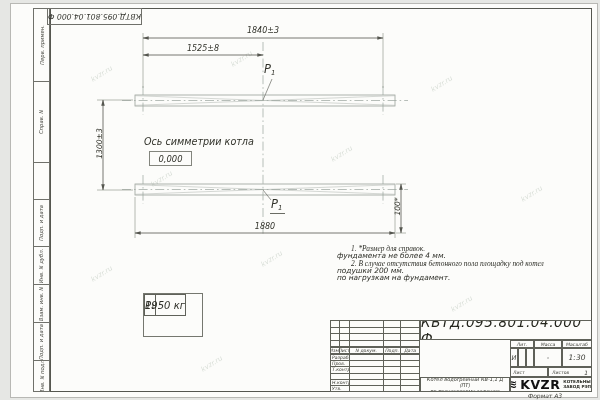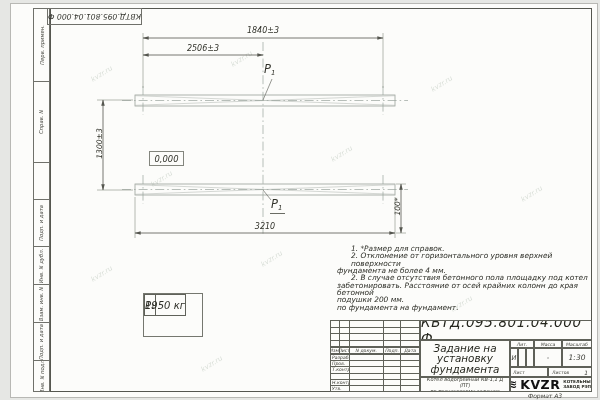--- a/index.html
+++ b/index.html
@@ -21,30 +21,30 @@
             color:#45463f;}
   .topstamp{position:absolute;left:47px;top:8px;width:95px;height:17px;box-sizing:border-box;
             border:0.8px solid #6f706a;display:flex;align-items:center;justify-content:center;}
   .topstamp span{transform:rotate(180deg);font-size:7.6px;font-style:italic;color:#33342e;
                  white-space:nowrap;}
   svg.lines{position:absolute;left:0;top:0;}
   .t{position:absolute;font-style:italic;color:#303129;white-space:nowrap;}
   .tc{text-align:center;}
   .vrot{transform:rotate(-90deg);}
   .sub{font-size:60%;vertical-align:-2px;}
-  .elevbox{position:absolute;left:149px;top:151px;width:35px;height:15px;box-sizing:border-box;
+  .elevbox{position:absolute;left:149px;top:151px;width:43px;height:15px;box-sizing:border-box;
            border:0.8px solid #83857d;display:flex;align-items:center;justify-content:center;}
   .loadtbl{position:absolute;left:143px;top:293px;width:60px;height:44px;box-sizing:border-box;
            border:1px solid #75776f;}
   .loadtbl .cell{height:22px;box-sizing:border-box;display:flex;align-items:center;
                  justify-content:center;font-style:italic;font-size:10px;color:#2e2f28;}
   .loadtbl .cell:first-child{border-bottom:1px solid #75776f;}
   .notes{position:absolute;left:337px;top:245px;width:258px;}
   .note{font-size:7.4px;line-height:7.35px;font-style:italic;color:#2d2e27;}
-  .ind{padding-left:14px;}
+  .ind{padding-left:14px;font-family:Liberation Serif, serif;}
   
   .cell{box-sizing:border-box;border:0.7px solid #5f6159;position:absolute;overflow:hidden;}
   .grid{position:absolute;display:flex;flex-direction:column;box-sizing:border-box;}
   .grid .row{flex:1;display:flex;border-bottom:0.7px solid #5f6159;box-sizing:border-box;}
   .grid .row:last-child{border-bottom:none;}
   .grid .c{box-sizing:border-box;border-right:0.7px solid #5f6159;font-size:4.6px;
            font-style:italic;color:#3a3b34;display:flex;align-items:center;
            justify-content:center;overflow:hidden;white-space:nowrap;}
   .grid .c:last-child{border-right:none;}
   .docnum{display:flex;align-items:center;justify-content:center;font-style:italic;
@@ -150,49 +150,48 @@
       <path d="M401,184 V233" marker-start="url(#ar)" marker-end="url(#ar)"></path>
     </g>
 
     <g stroke="#6a6c64" stroke-width="0.7" fill="none">
       <path d="M263,100 L272,79"></path>
       <path d="M263,190 L271,200"></path>
     </g>
   </svg>
 
   <div class="t tc" style="left:213px;top:26px;width:100px;font-size:8px">1840±3</div>
-  <div class="t tc" style="left:163px;top:43.5px;width:80px;font-size:8px">2506±3</div>
-  <div class="t tc" style="left:215px;top:221.5px;width:100px;font-size:8px">3210</div>
+  <div class="t tc" style="left:163px;top:43.5px;width:80px;font-size:8px">1525±8</div>
+  <div class="t tc" style="left:215px;top:221.5px;width:100px;font-size:8px">1880</div>
   <div class="t tc vrot" style="left:79px;top:139px;width:40px;font-size:7.6px">1300±3</div>
   <div class="t tc vrot" style="left:377px;top:202px;width:40px;font-size:7.4px">100*</div>
 
   <div class="t" style="left:264px;top:62px;font-size:11.5px"><span>P</span><span class="sub">1</span></div>
   <div class="t" style="left:270px;top:197px;font-size:11.5px;border-bottom:0.8px solid #6a6c64;padding:0 3px 1px 1px"><span>P</span><span class="sub">1</span></div>
 
+  <div class="t" style="left:144px;top:136px;font-size:9.6px">Ось симметрии котла</div>
 
   <div class="elevbox">
     <span class="t" style="position:static;font-size:8.4px">0,000</span>
   </div>
 
   <div class="loadtbl">
     <div class="cell">
         <span>P</span>
         <span class="sub">1</span>
       </div>
     <div class="cell">1950 кг</div>
   </div>
 
   <div class="notes">
     <div class="note ind">1. *Размер для справок.</div>
-    <div class="note ind">2. Отклонение от горизонтального уровня верхней поверхности</div>
     <div class="note">фундамента не более 4 мм.</div>
     <div class="note ind">2. В случае отсутствия бетонного пола площадку под котел</div>
-    <div class="note">забетонировать. Расстояние от осей крайних колонн до края бетонной</div>
     <div class="note">подушки 200 мм.</div>
-    <div class="note">по фундамента на фундамент.</div>
+    <div class="note">по нагрузкам на фундамент.</div>
   </div>
 
   <div class="grid" style="left:330px;top:320px;width:90px;height:27px;border:0.7px solid #5f6159">
     <div class="row">
         <div class="c" style="width:9px"></div>
         <div class="c" style="width:10px"></div>
         <div class="c" style="width:35px"></div>
         <div class="c" style="width:18px"></div>
         <div class="c" style="width:18px"></div>
       </div>
@@ -263,21 +262,20 @@
     <div class="row">
         <div class="c" style="width:19px;justify-content:flex-start;padding-left:1px">Утв.</div>
         <div class="c" style="width:35px"></div>
         <div class="c" style="width:18px"></div>
         <div class="c" style="width:18px"></div>
       </div>
   </div>
 
   <div class="cell docnum" style="left:420px;top:320px;width:172px;height:20px">КВТД.095.801.04.000  Ф</div>
 
-  <div class="cell tbtitle" style="left:420px;top:340px;width:90px;height:37px;padding:0 12px">Задание на установку фундамента</div>
 
   <div class="cell small-c" style="left:510px;top:340px;width:24px;height:8px">Лит.</div>
   <div class="cell small-c" style="left:534px;top:340px;width:28px;height:8px">Масса</div>
   <div class="cell small-c" style="left:562px;top:340px;width:30px;height:8px">Масштаб</div>
 
   <div class="cell small-c" style="left:510px;top:348px;width:8px;height:19px;font-size:6.5px">И</div>
   <div class="cell" style="left:518px;top:348px;width:8px;height:19px"></div>
   <div class="cell" style="left:526px;top:348px;width:8px;height:19px"></div>
   <div class="cell small-c" style="left:534px;top:348px;width:28px;height:19px;font-size:7px">-</div>
   <div class="cell small-c" style="left:562px;top:348px;width:30px;height:19px;font-size:7.5px">1:30</div>

